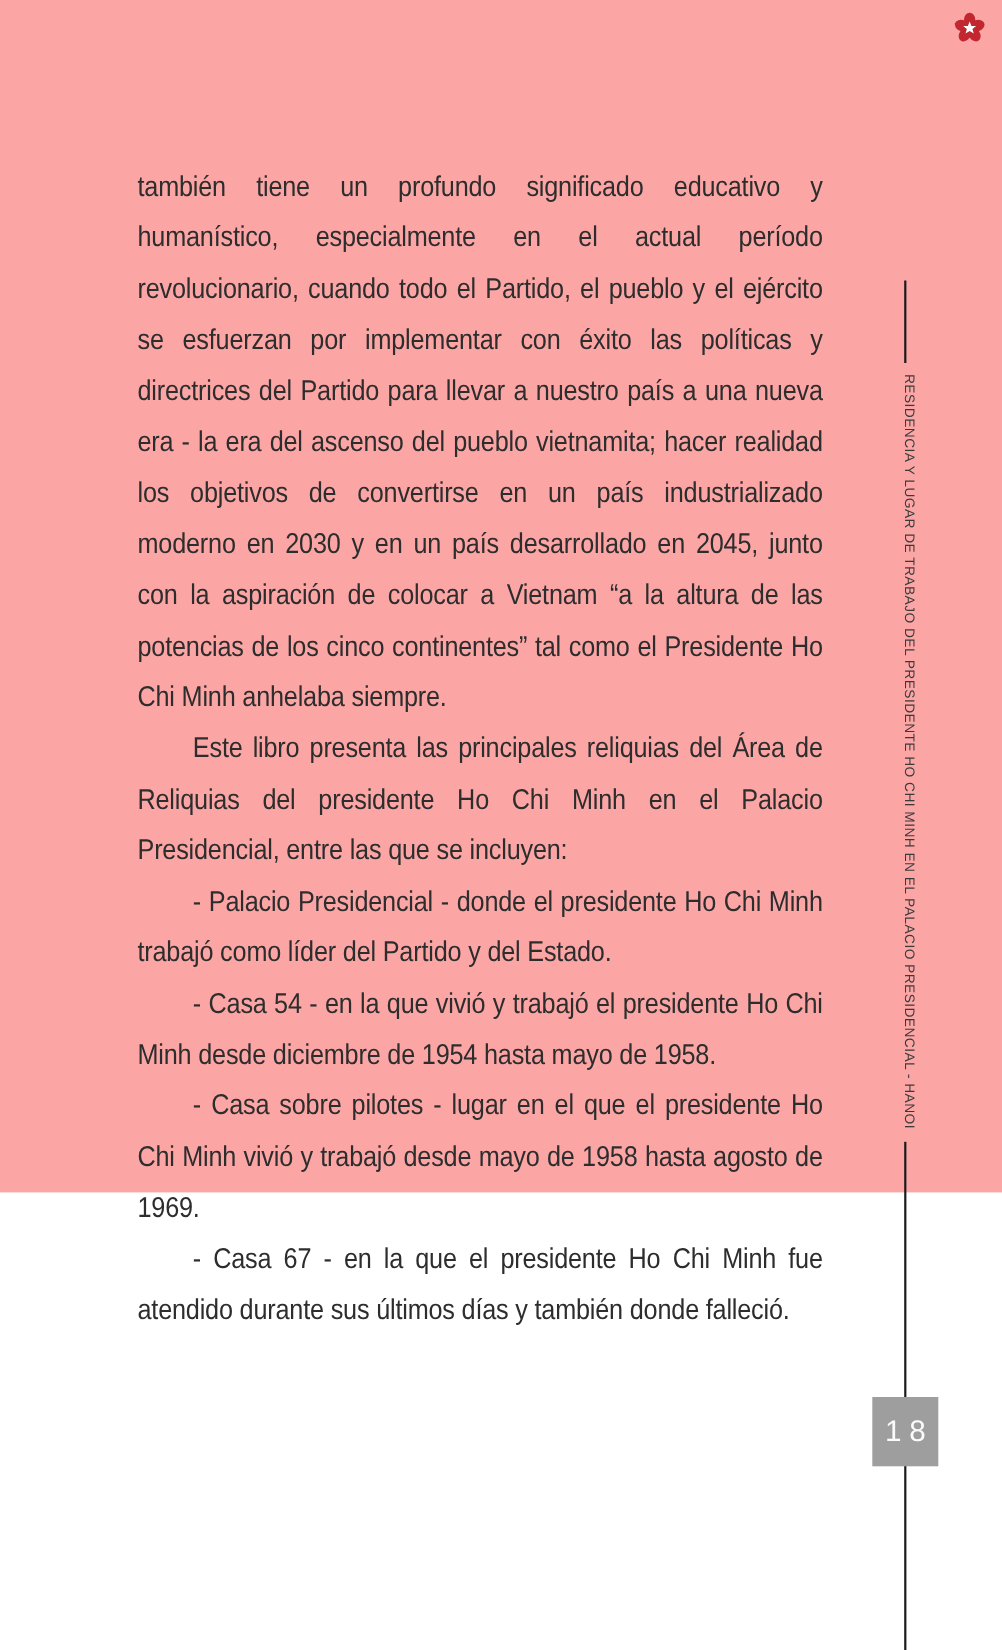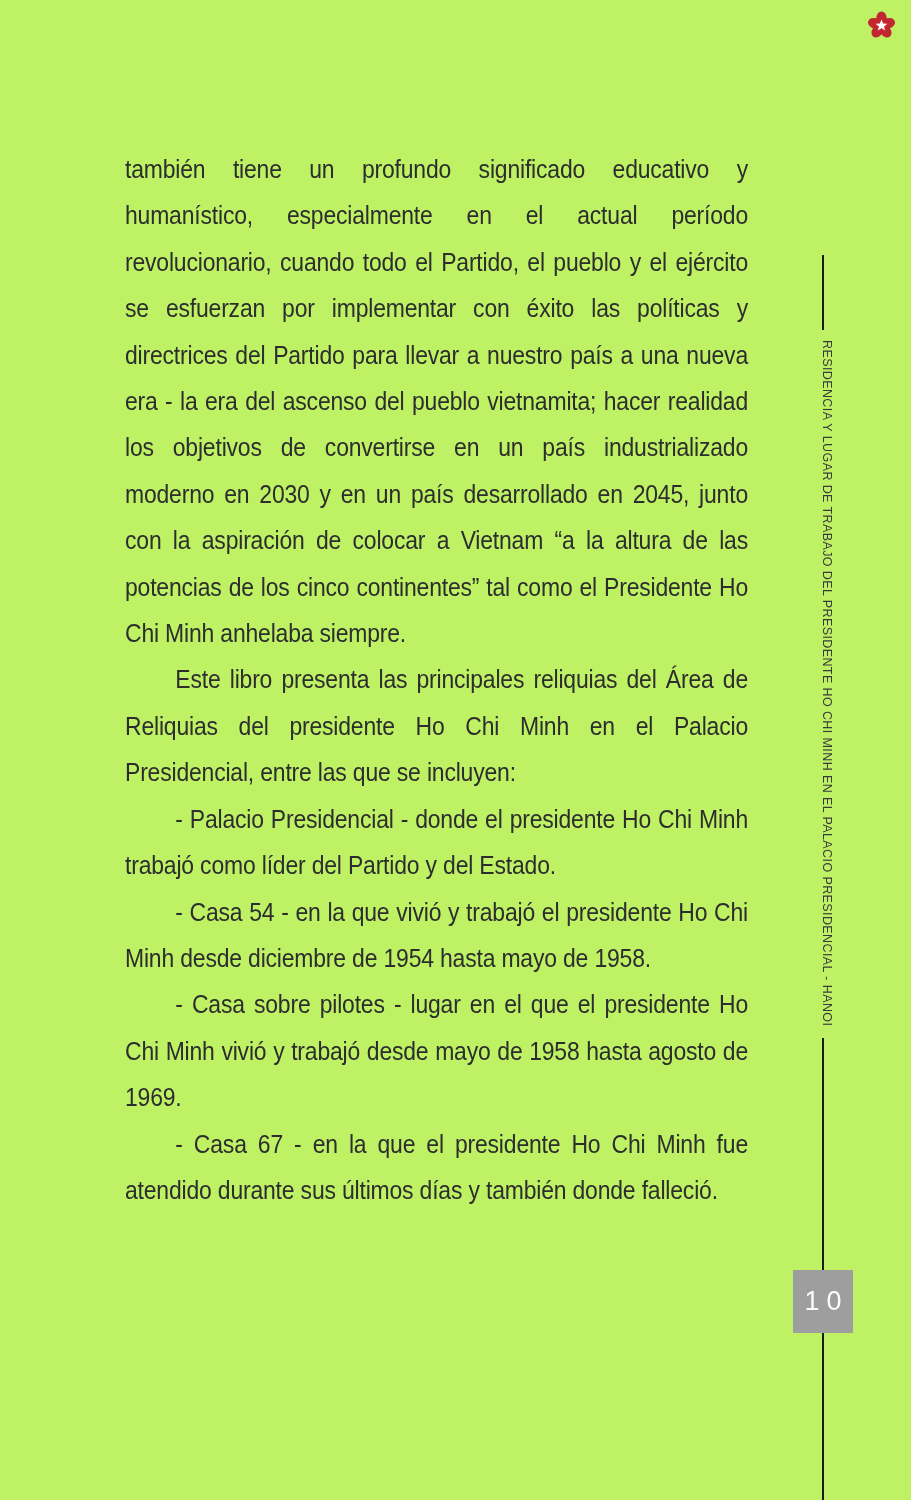--- a/index.html
+++ b/index.html
@@ -7,22 +7,22 @@
     padding: 0;
     background: #ffffff;
     width: 911px;
     height: 1500px;
     overflow: hidden;
     font-family: "Liberation Sans", sans-serif;
   }
   .page {
     position: relative;
     width: 911px;
-    height: 1500px;
-    background: #bef264;
+    height: 1084px;
+    background: #fca5a5;
   }
 
   
   .body-text {
     position: absolute;
     left: 125px;
     top: 146px;
     width: 706px;
     transform: scaleX(0.8824);
     transform-origin: 0 0;
@@ -121,16 +121,16 @@
       <p>- Casa 54 - en la que vivió y trabajó el presidente Ho Chi Minh desde diciembre de 1954 hasta mayo de 1958.</p>
       <p>- Casa sobre pilotes - lugar en el que el presidente Ho Chi Minh vivió y trabajó desde mayo de 1958 hasta agosto de 1969.</p>
       <p>- Casa 67 - en la que el presidente Ho Chi Minh fue atendido durante sus últimos días y también donde falleció.</p>
     </div>
 
   <div class="side-rule-top"></div>
   <div class="side-title">RESIDENCIA Y LUGAR DE TRABAJO DEL PRESIDENTE HO CHI MINH EN EL PALACIO PRESIDENCIAL - HANOI</div>
   <div class="side-rule-bottom"></div>
 
   <div class="page-badge">
-    <span>10</span>
+    <span>18</span>
   </div>
 
 </div>
 
 </body></html>

